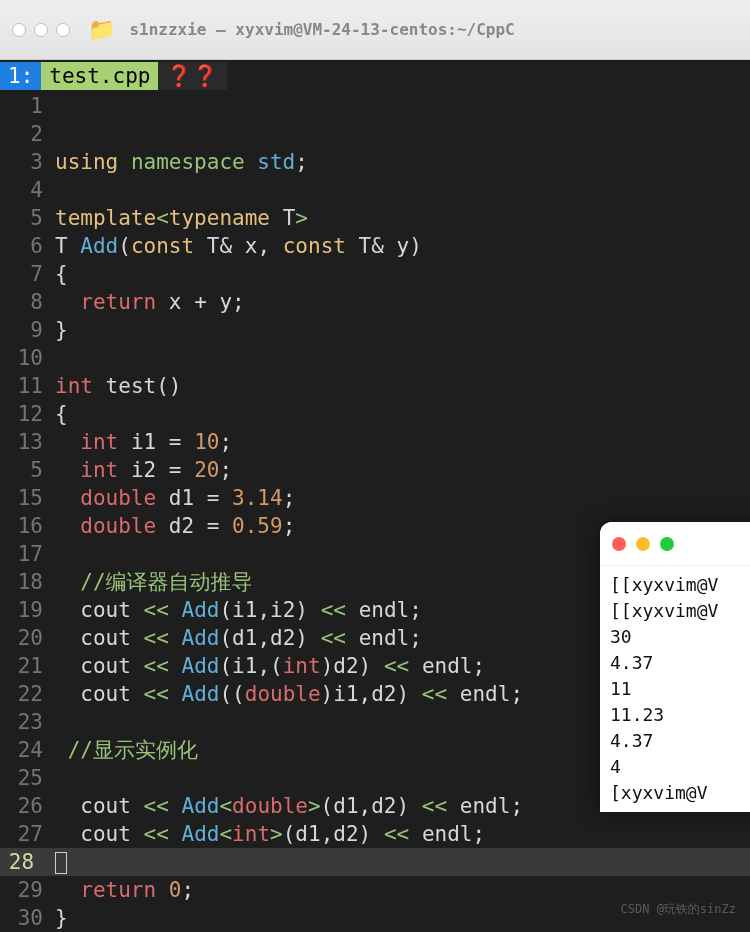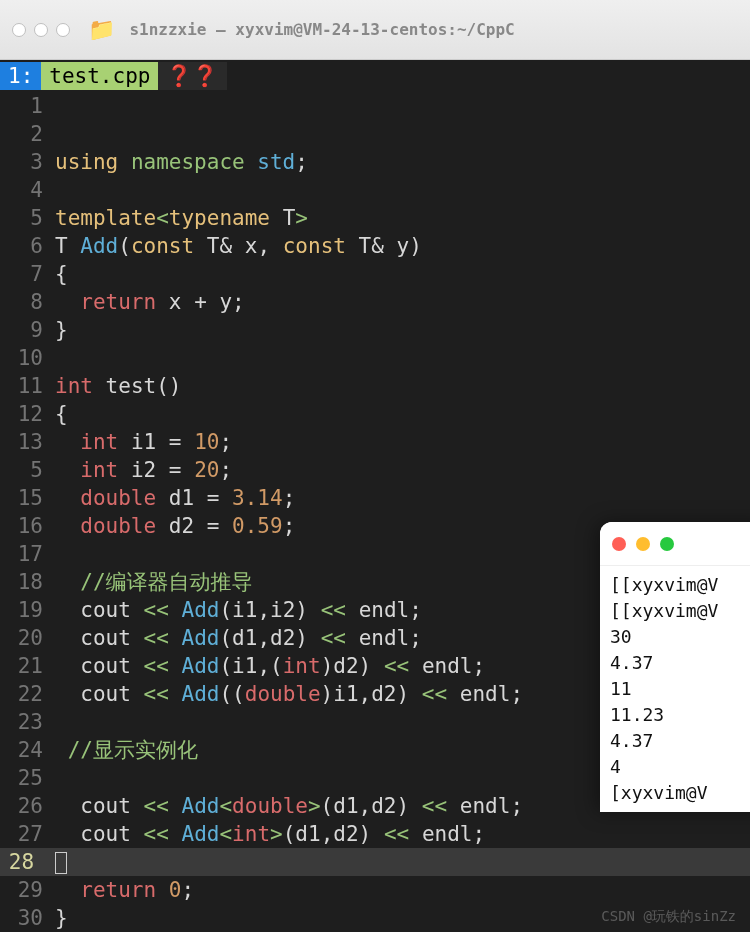--- a/index.html
+++ b/index.html
@@ -52,23 +52,23 @@
 
   .cursor-box {
     display: inline-block;
     width: 12px; height: 22px;
     border: 1px solid #ccc;
     vertical-align: middle;
   }
 
   .watermark {
     position: absolute;
-    right: 14px; bottom: 6px;
+    right: 14px; bottom: 14px;
     color: rgba(200,200,200,0.35);
-    font-size: 14px;
+    font-size: 12px;
   }
 
   
   .term-window {
     position: absolute;
     top: 522px; left: 600px;
     width: 170px;
     background: #fff;
     border-top-left-radius: 12px;
     box-shadow: -4px 0 20px rgba(0,0,0,0.4);

